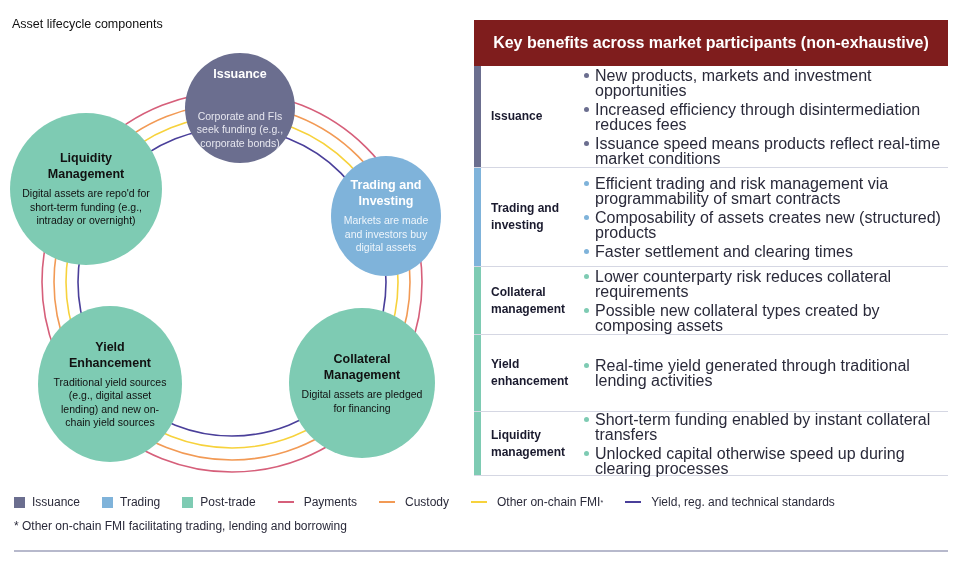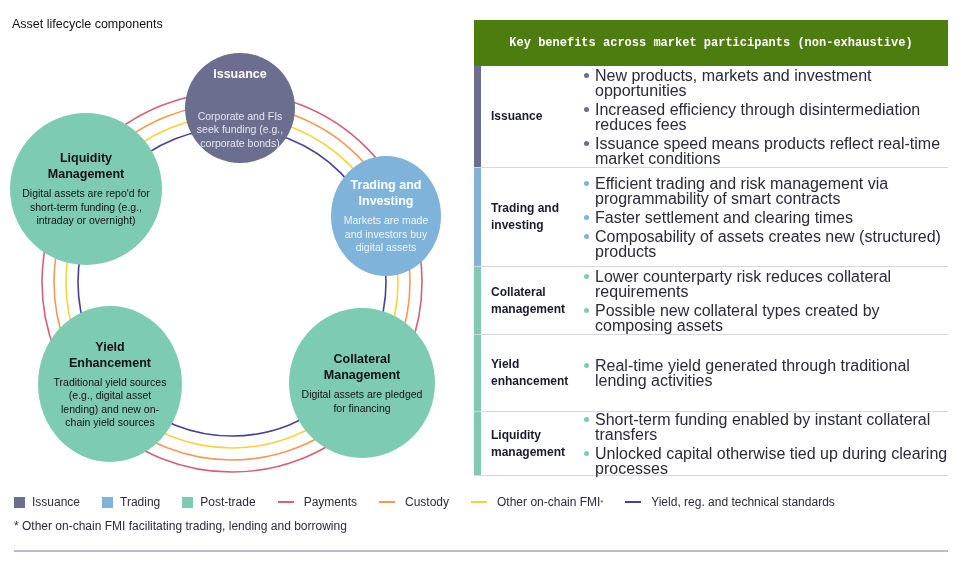--- a/index.html
+++ b/index.html
@@ -11,21 +11,21 @@
   .node .nd { font-size:10.5px; line-height:13.5px; margin-top:5px; }
   .n-iss { left:185px; top:53px; width:110px; height:110px; background:#6b6e8f; color:#fff; }
   .n-iss .nd { color:#e6e6ef;margin-top:28px; }
   .n-trd { left:331px; top:156px; width:110px; height:120px; background:#7fb3da; color:#fff; }
   .n-trd .nd { color:#eef5fb; }
   .n-liq { left:10px; top:113px; width:152px; height:152px; background:#7ecbb3; color:#111; }
   .n-yld { left:38px; top:306px; width:144px; height:156px; background:#7ecbb3; color:#111; }
   .n-col { left:289px; top:308px; width:146px; height:150px; background:#7ecbb3; color:#111; }
 
   .panel { position:absolute; left:474px; top:20px; width:474px; }
-  .panel-head { background:#4d7c0f; color:#fff; font-weight:bold; font-size:12px; height:46px; display:flex; align-items:center; justify-content:center;font-family:Liberation Mono, monospace; }
+  .panel-head { background:#7f1d1d; color:#fff; font-weight:bold; font-size:16px; height:46px; display:flex; align-items:center; justify-content:center; }
   .row { display:flex; align-items:center; border-bottom:1.5px solid #d5d7e3; box-sizing:border-box; position:relative; }
   .row .bar { position:absolute; left:0; top:0; bottom:0; width:7px; }
   .row .lab { width:92px; padding-left:17px; font-weight:bold; font-size:12px; line-height:17px; flex:none; }
   .row ul { list-style:none; margin:0; padding:0; flex:1; }
   .row li { position:relative; padding-left:12px; font-size:16px; line-height:15px; margin:4px 0; color:#2a2a3a; }
   .row li .dot { position:absolute; left:1px; top:5px; width:5px; height:5px; border-radius:50%; }
 
   .legend { position:absolute; left:14px; top:495px; display:flex; align-items:center; font-size:12px; color:#2a2a3a; }
   .lg { display:flex; align-items:center; margin-right:22px; }
   .sw { width:11px; height:11px; margin-right:7px; }
@@ -77,22 +77,22 @@
           <li><span class="dot" style="background: rgb(107, 110, 143);"></span><span>New products, markets and investment opportunities</span></li>
           <li><span class="dot" style="background: rgb(107, 110, 143);"></span><span>Increased efficiency through disintermediation reduces fees</span></li>
           <li><span class="dot" style="background: rgb(107, 110, 143);"></span><span>Issuance speed means products reflect real-time market conditions</span></li>
         </ul>
       </div>
       <div class="row" style="height: 99px;">
         <div class="bar" style="background: rgb(127, 179, 218);"></div>
         <div class="lab">Trading and investing</div>
         <ul>
           <li><span class="dot" style="background: rgb(127, 179, 218);"></span><span>Efficient trading and risk management via programmability of smart contracts</span></li>
+          <li><span class="dot" style="background: rgb(127, 179, 218);"></span><span>Composability of assets creates new (structured) products</span></li>
           <li><span class="dot" style="background: rgb(127, 179, 218);"></span><span>Faster settlement and clearing times</span></li>
-          <li><span class="dot" style="background: rgb(127, 179, 218);"></span><span>Composability of assets creates new (structured) products</span></li>
         </ul>
       </div>
       <div class="row" style="height: 68px;">
         <div class="bar" style="background: rgb(126, 203, 179);"></div>
         <div class="lab">Collateral management</div>
         <ul>
           <li><span class="dot" style="background: rgb(126, 203, 179);"></span><span>Lower counterparty risk reduces collateral requirements</span></li>
           <li><span class="dot" style="background: rgb(126, 203, 179);"></span><span>Possible new collateral types created by composing assets</span></li>
         </ul>
       </div>
@@ -101,21 +101,21 @@
         <div class="lab">Yield enhancement</div>
         <ul>
           <li><span class="dot" style="background: rgb(126, 203, 179);"></span><span>Real-time yield generated through traditional lending activities</span></li>
         </ul>
       </div>
       <div class="row" style="height: 64px;">
         <div class="bar" style="background: rgb(126, 203, 179);"></div>
         <div class="lab">Liquidity management</div>
         <ul>
           <li><span class="dot" style="background: rgb(126, 203, 179);"></span><span>Short-term funding enabled by instant collateral transfers</span></li>
-          <li><span class="dot" style="background: rgb(126, 203, 179);"></span><span>Unlocked capital otherwise tied up during clearing processes</span></li>
+          <li><span class="dot" style="background: rgb(126, 203, 179);"></span><span>Unlocked capital otherwise speed up during clearing processes</span></li>
         </ul>
       </div>
     </div>
 </div>
 
 <div class="legend" id="legend">
     <div class="lg">
       <span class="sw" style="background: rgb(107, 110, 143);"></span>
       <span>Issuance</span>
     </div>

